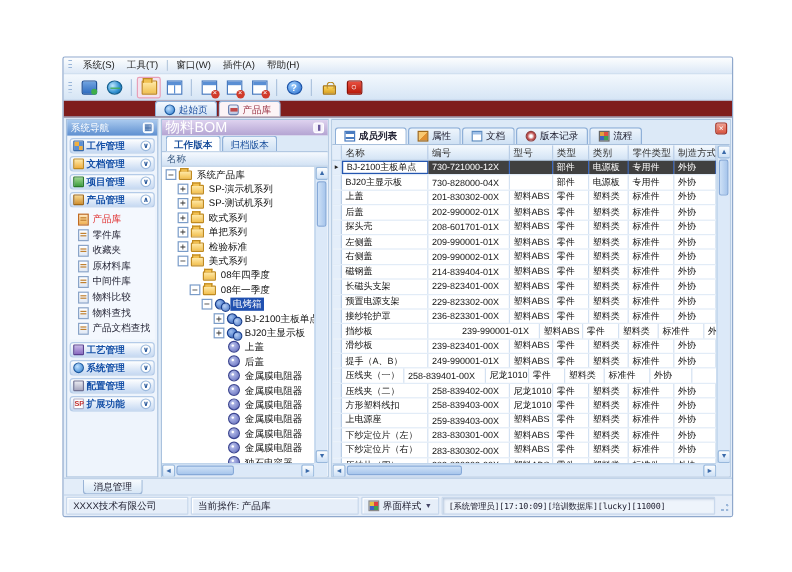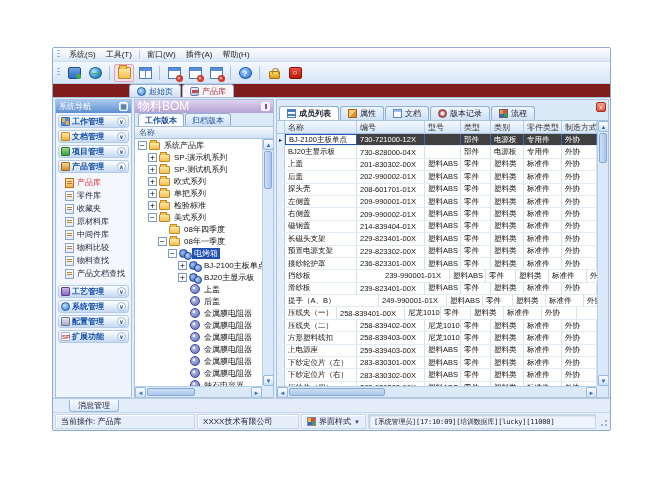--- a/index.html
+++ b/index.html
@@ -659,21 +659,21 @@
                 <span class="g-cell c-name" style="width: 72px;">滑纱板</span>
                 <span class="g-cell" style="width: 68px;">239-823401-00X</span>
                 <span class="g-cell" style="width: 36px;">塑料ABS</span>
                 <span class="g-cell" style="width: 30px;">零件</span>
                 <span class="g-cell" style="width: 33px;">塑料类</span>
                 <span class="g-cell" style="width: 38px;">标准件</span>
                 <span class="g-cell" style="width: 35px;">外协</span>
               </div>
               <div class="g-row">
                 <span class="g-cell g-gutter"></span>
-                <span class="g-cell c-name" style="width: 94px;">提手（A、B）</span>
+                <span class="g-cell c-name" style="width: 72px;">提手（A、B）</span>
                 <span class="g-cell" style="width: 68px;">249-990001-01X</span>
                 <span class="g-cell" style="width: 36px;">塑料ABS</span>
                 <span class="g-cell" style="width: 30px;">零件</span>
                 <span class="g-cell" style="width: 33px;">塑料类</span>
                 <span class="g-cell" style="width: 38px;">标准件</span>
                 <span class="g-cell" style="width: 35px;">外协</span>
               </div>
               <div class="g-row">
                 <span class="g-cell g-gutter"></span>
                 <span class="g-cell c-name" style="width: 52px;">压线夹（一）</span>
@@ -759,22 +759,22 @@
         <div class="corner"></div>
       </div>
     </div>
   </div>
 
   <div class="msgrow">
     <span class="msg-tab">消息管理</span>
   </div>
 
   <div class="statusbar">
+    <span class="sb-cell sb-company">XXXX技术有限公司</span>
     <span class="sb-cell sb-op">当前操作: 产品库</span>
-    <span class="sb-cell sb-company">XXXX技术有限公司</span>
     <span class="sb-cell sb-style">
       <span class="style-grid"></span>
       <span>界面样式</span>
       <span class="caret">▼</span>
     </span>
     <span class="sb-cell sb-session">[系统管理员][17:10:09][培训数据库][lucky][11000]</span>
     <span class="resize-grip"></span>
   </div>
 
 </div>

